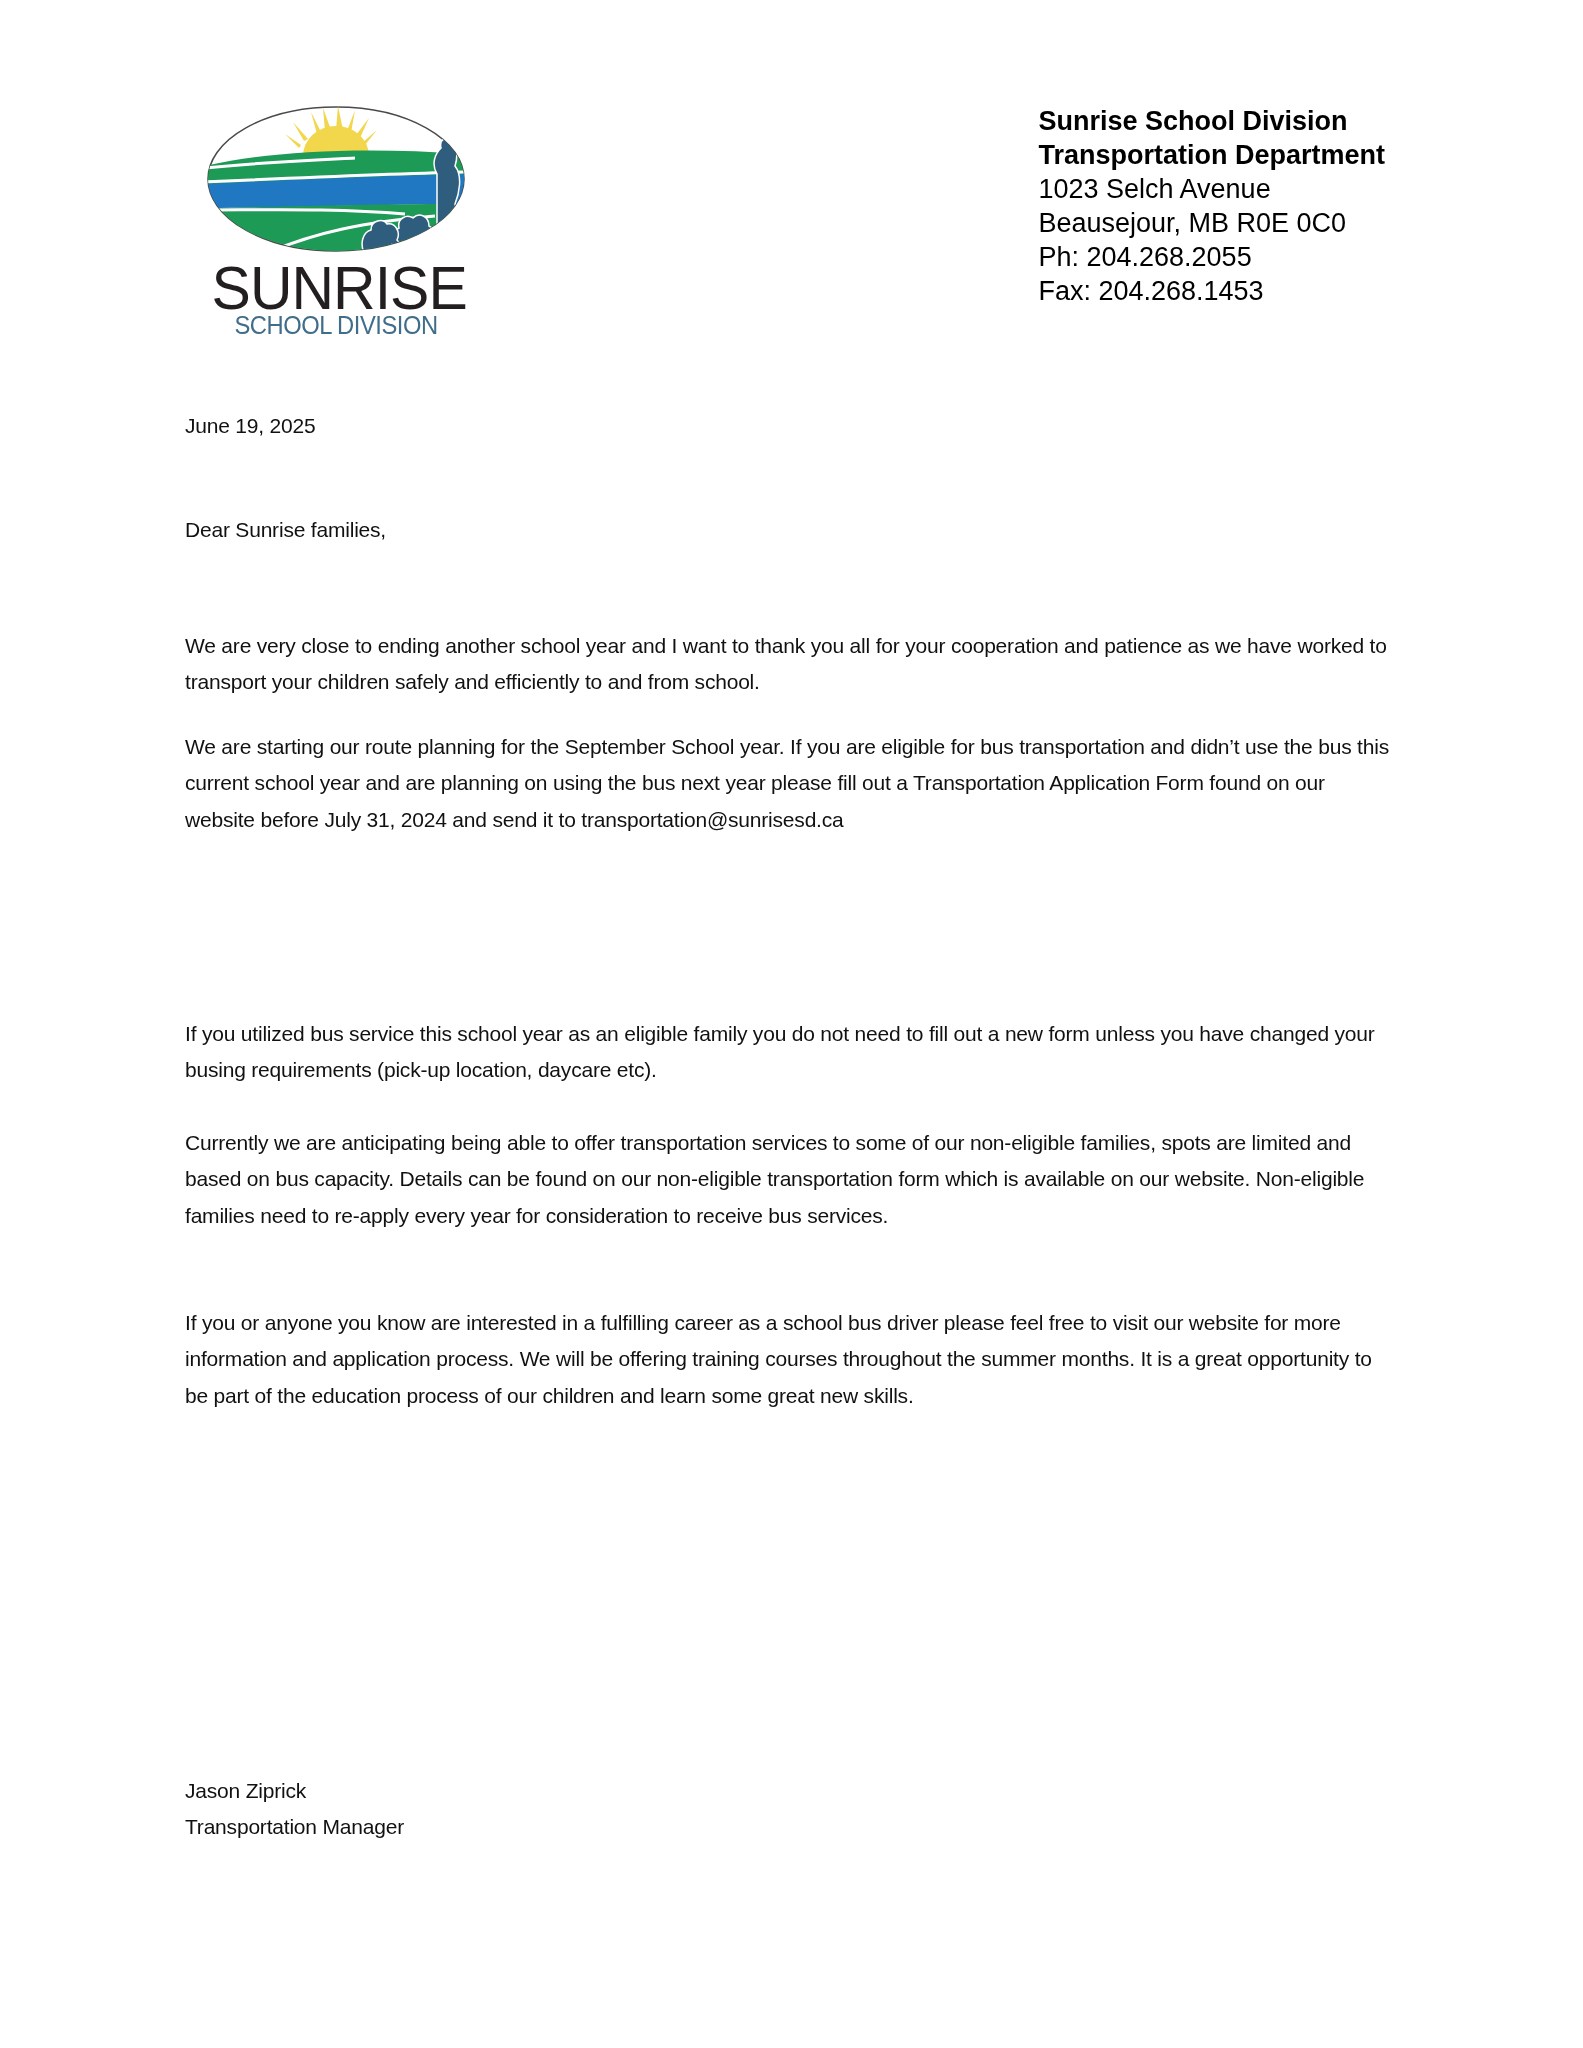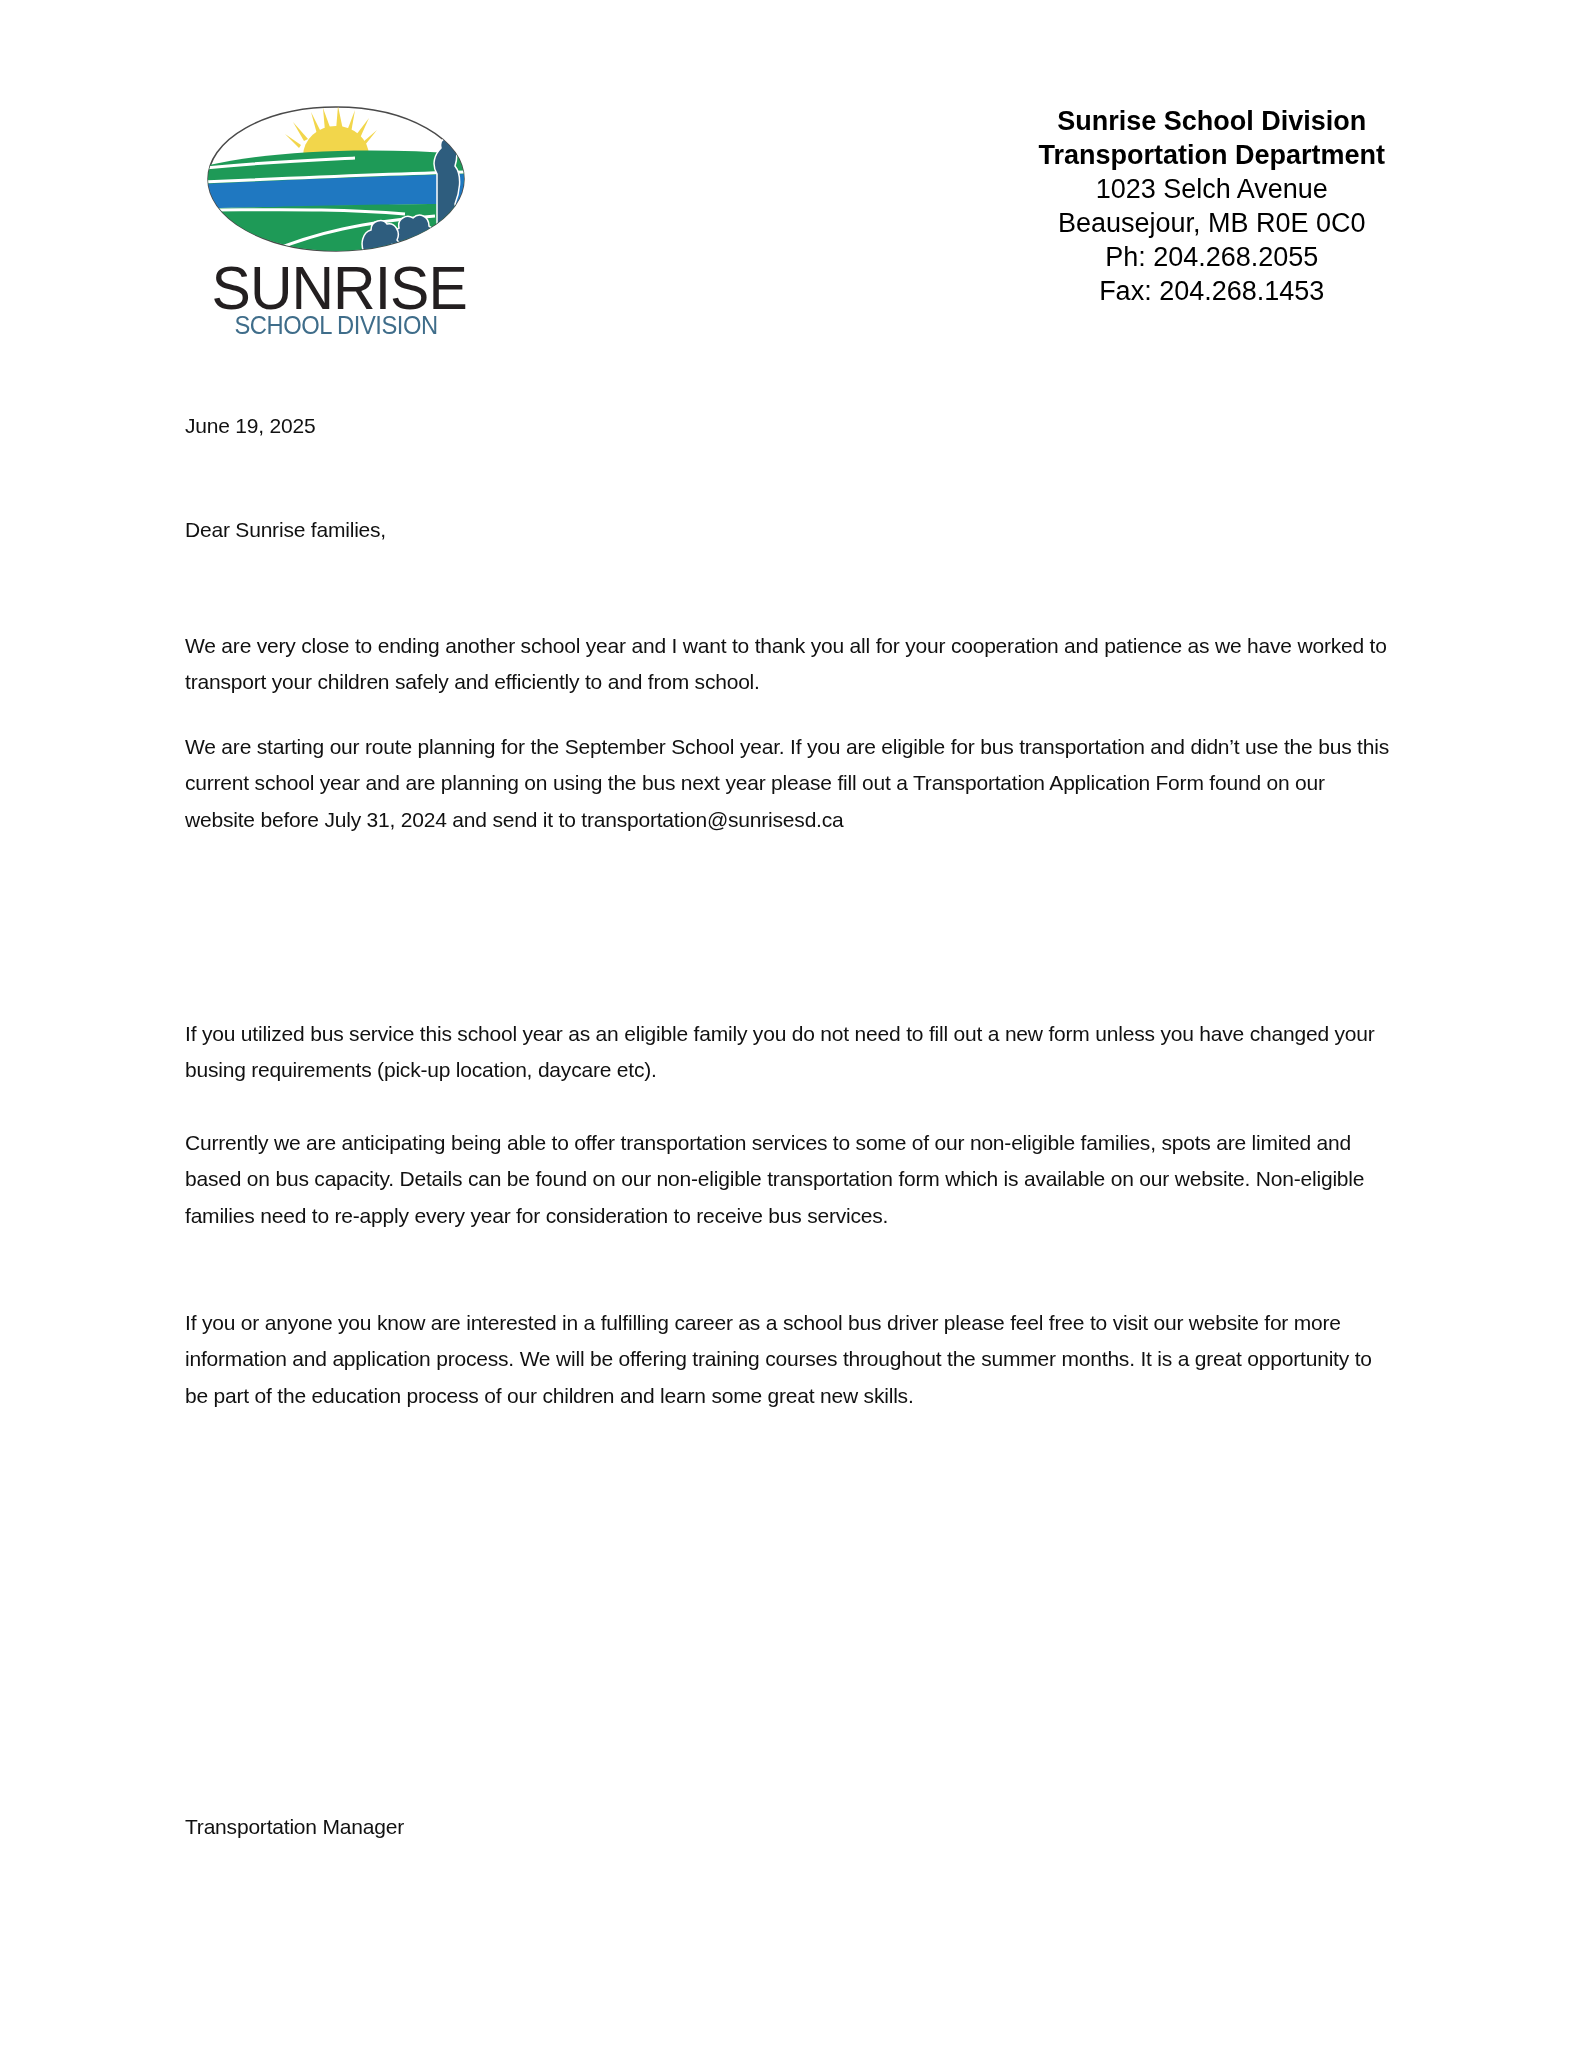--- a/index.html
+++ b/index.html
@@ -5,21 +5,21 @@
   html, body { margin: 0; padding: 0; background: #ffffff; }
   body { width: 1583px; height: 2048px; position: relative; overflow: hidden; color: #111; }
   .page { position: absolute; inset: 0; background: #fff; }
 
   .logo { position: absolute; left: 205px; top: 104px; width: 262px; height: 238px; }
   .logo svg { display: block; }
   .logo-word { position: absolute; left: 0; width: 262px; text-align: center; font-family: "Liberation Sans", sans-serif; }
   .logo-word.big { top: 148px; font-size: 62px; letter-spacing: -1px; color: #231f20; font-weight: 400; transform: scaleX(0.95); }
   .logo-word.small { top: 207px; font-size: 25px; letter-spacing: -0.5px; color: #3f6d8a; transform: scaleX(0.95); }
 
-  .letterhead { position: absolute; right: 198px; top: 104px; text-align: center; font-family: "Liberation Sans", sans-serif; color: #000; }
+  .letterhead { position: absolute; right: 198px; top: 104px; text-align: left; font-family: "Liberation Sans", sans-serif; color: #000; }
   .letterhead .org { font-size: 27px; font-weight: 700; line-height: 34px; }
   .letterhead .dept { font-size: 27px; font-weight: 700; line-height: 34px; }
   .letterhead .line { font-size: 27px; line-height: 34px; }
 
   .body-text { position: absolute; left: 185px; width: 1210px; font-family: "Liberation Sans", sans-serif; font-size: 21px; line-height: 36.3px; color: #111; letter-spacing: -0.2px; }
   .body-text p { margin: 0; }
   sup { font-size: 60%; line-height: 0; vertical-align: super; }
 </style>
 </head>
 <body>
@@ -89,15 +89,16 @@
   <div class="body-text" style="top:1016px;">
     <p>If you utilized bus service this school year as an eligible family you do not need to fill out a new form unless you have changed your busing requirements (pick-up location, daycare etc).</p>
   </div>
   <div class="body-text" style="top:1125px;">
     <p>Currently we are anticipating being able to offer transportation services to some of our non-eligible families, spots are limited and based on bus capacity.  Details can be found on our non-eligible transportation form which is available on our website.  Non-eligible families need to re-apply every year for consideration to receive bus services.</p>
   </div>
   <div class="body-text" style="top:1305px;">
     <p>If you or anyone you know are interested in a fulfilling career as a school bus driver please feel free to visit our website for more information and application process.  We will be offering training courses throughout the summer months.  It is a great opportunity to be part of the education process of our children and learn some great new skills.</p>
   </div>
 
+  <div class="body-text" style="top:1773px;">Jason Ziprick</div>
   <div class="body-text" style="top:1809px;">Transportation Manager</div>
 
 </div>
 
 </body></html>

